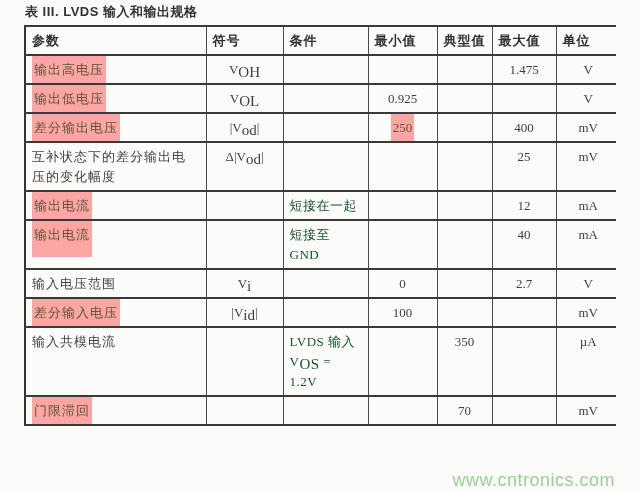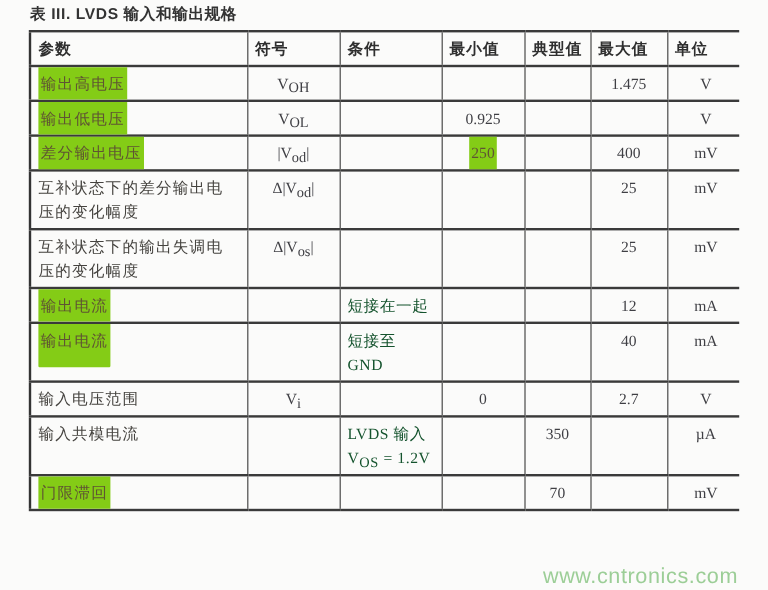--- a/index.html
+++ b/index.html
@@ -67,27 +67,27 @@
     color: #3f3f44;
   }
   td.c-cond {
     text-align: left;
     padding-left: 9px;
     font-family: "Liberation Serif", "DejaVu Serif", serif;
     color: #14532d;
     letter-spacing: 0.5px;
   }
   td sub {
-    font-size: 12px;
+    font-size: 15px;
     line-height: 0;
     vertical-align: -3px;
     text-align: right;
   }
   .hl {
-    background: #84cc16;
+    background: #fca5a5;
     color: #5f5433;
     padding: 15px 2px;
     border-radius: 1px;
   }
   .watermark {
     position: absolute;
     right: 1px; bottom: 1px;
     font-size: 18px;
     font-family: "Liberation Sans", "DejaVu Sans", sans-serif;
     color: rgba(139, 198, 133, 0.85);
@@ -156,29 +156,20 @@
         <tr>
           <td class="c-param">互补状态下的差分输出电压的变化幅度</td>
           <td class="c-sym">Δ|V<sub>od</sub>|</td>
           <td class="c-cond"></td>
           <td class="c-val"></td>
           <td class="c-val"></td>
           <td class="c-val">25</td>
           <td class="c-val">mV</td>
         </tr>
         <tr>
-          <td class="c-param">互补状态下的输出失调电压的变化幅度</td>
-          <td class="c-sym">Δ|V<sub>os</sub>|</td>
-          <td class="c-cond"></td>
-          <td class="c-val"></td>
-          <td class="c-val"></td>
-          <td class="c-val">25</td>
-          <td class="c-val">mV</td>
-        </tr>
-        <tr>
           <td class="c-param"><span class="hl">输出电流</span></td>
           <td class="c-sym"></td>
           <td class="c-cond">
             <div>短接在一起</div>
           </td>
           <td class="c-val"></td>
           <td class="c-val"></td>
           <td class="c-val">12</td>
           <td class="c-val">mA</td>
         </tr>
@@ -194,20 +185,29 @@
           <td class="c-val">mA</td>
         </tr>
         <tr>
           <td class="c-param">输入电压范围</td>
           <td class="c-sym">V<sub>i</sub></td>
           <td class="c-cond"></td>
           <td class="c-val">0</td>
           <td class="c-val"></td>
           <td class="c-val">2.7</td>
           <td class="c-val">V</td>
+        </tr>
+        <tr>
+          <td class="c-param"><span class="hl">差分输入电压</span></td>
+          <td class="c-sym">|V<sub>id</sub>|</td>
+          <td class="c-cond"></td>
+          <td class="c-val">100</td>
+          <td class="c-val"></td>
+          <td class="c-val"></td>
+          <td class="c-val">mV</td>
         </tr>
         <tr>
           <td class="c-param">输入共模电流</td>
           <td class="c-sym"></td>
           <td class="c-cond">
             <div>LVDS 输入</div>
             <div>V<sub>OS</sub> = 1.2V</div>
           </td>
           <td class="c-val"></td>
           <td class="c-val">350</td>

